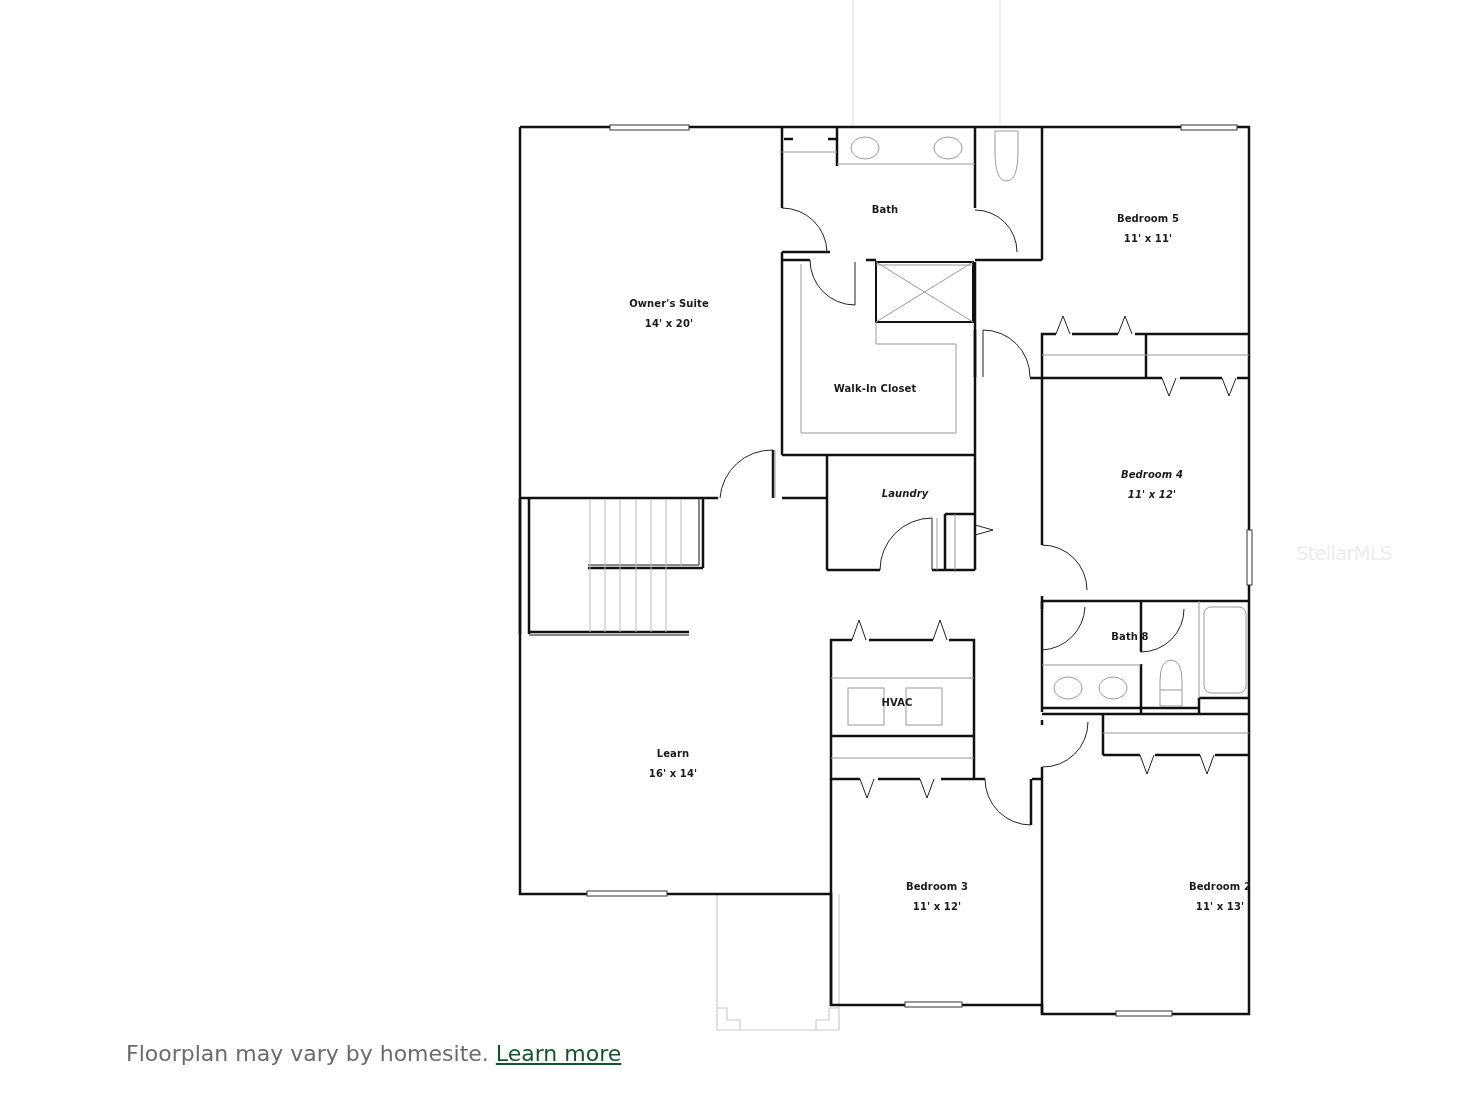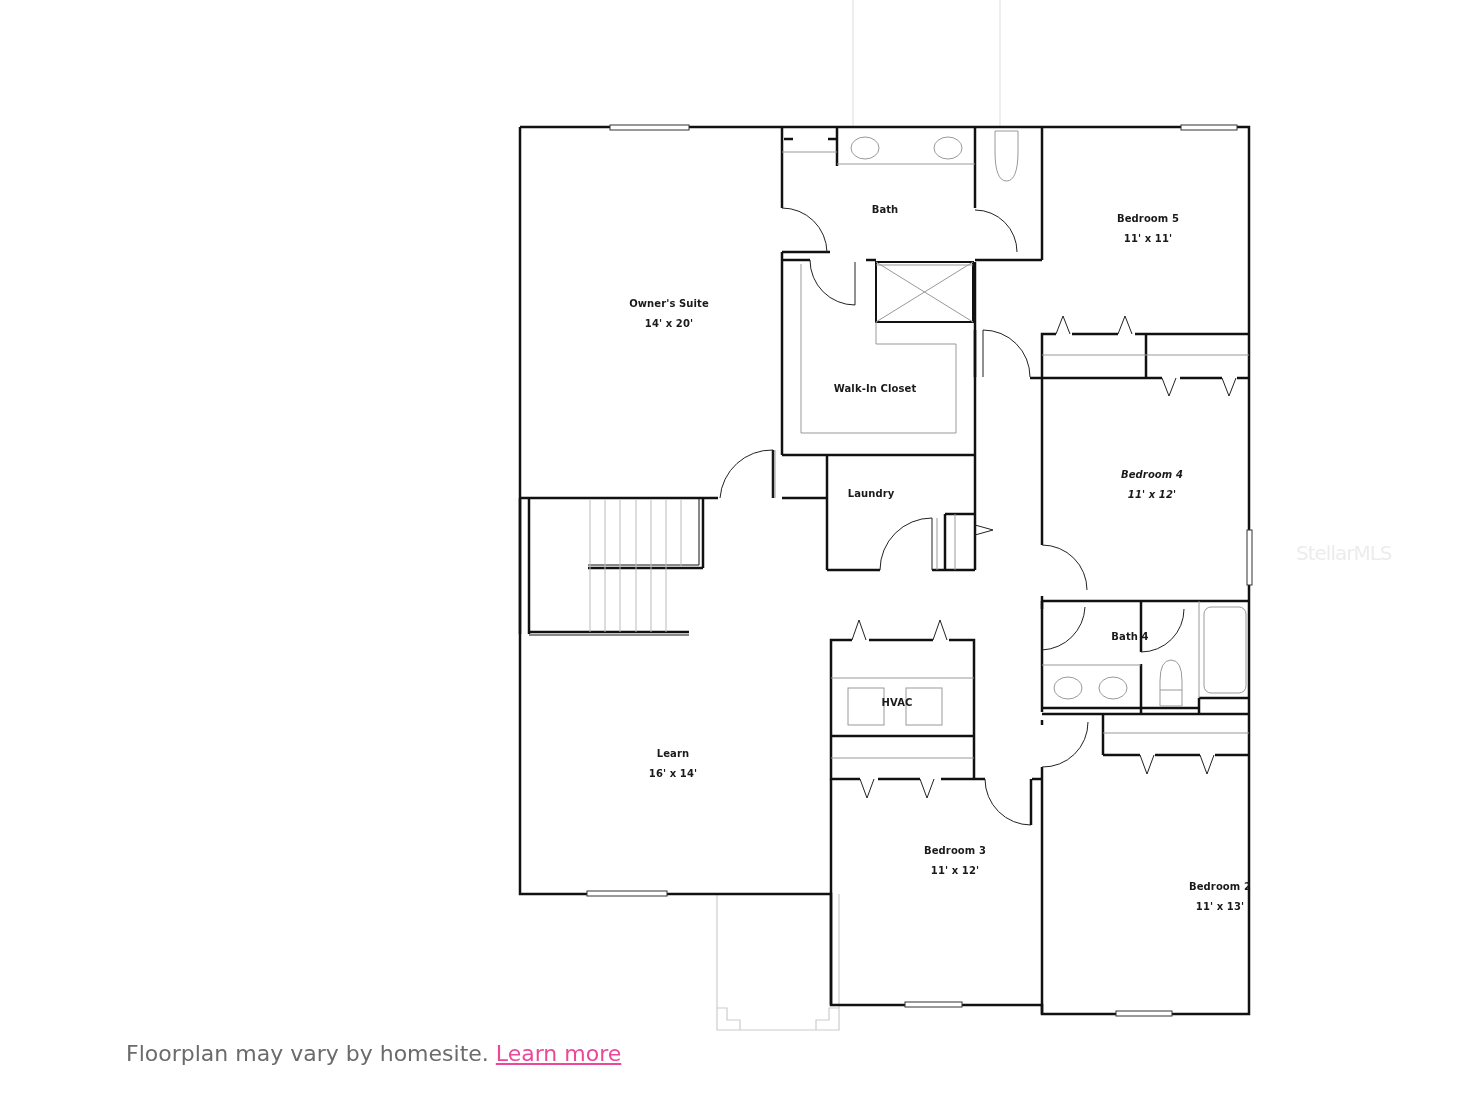--- a/index.html
+++ b/index.html
@@ -6,21 +6,21 @@
   body { width: 1474px; height: 1106px; position: relative; overflow: hidden;
          font-family: "Liberation Sans", "DejaVu Sans", sans-serif; }
   #plan { position: absolute; left: 0; top: 0; width: 1474px; height: 1106px; }
   .room-label { position: absolute; text-align: center; color: #1a1a1a;
                 font-family: "DejaVu Sans", sans-serif; font-size: 10px;
                 font-weight: bold; line-height: 20px; letter-spacing: 0.1px;
                 transform: translateX(-50%); white-space: nowrap; }
   .room-label .dim { display: block; font-weight: bold; }
   #disclaimer { position: absolute; left: 126px; top: 1041px; font-size: 22px;
                 color: #6b6b6b; font-family: "DejaVu Sans", sans-serif; }
-  #disclaimer a { color: #ec4899; text-decoration: underline; cursor: pointer; }
+  #disclaimer a { color: #14532d; text-decoration: underline; cursor: pointer; }
   #watermark { position: absolute; left: 1296px; top: 541px; font-size: 20px;
                color: #ececec; font-family: "DejaVu Sans", sans-serif; letter-spacing: -1px; }
 </style>
 </head>
 <body>
 
 <svg id="plan" viewBox="0 0 1474 1106" xmlns="http://www.w3.org/2000/svg">
 
   <g stroke="#dddddd" stroke-width="1" fill="none">
     <line x1="853" y1="0" x2="853" y2="127"></line>
@@ -199,25 +199,25 @@
     <line x1="775" y1="450" x2="775" y2="498"></line>
   </g>
 </svg>
 
 <div id="labels">
     <div class="room-label" style="left: 669px; top: 294px;"><span>Owner's Suite</span><span class="dim">14' x 20'</span></div>
     <div class="room-label" style="left: 885px; top: 200px;"><span>Bath</span></div>
     <div class="room-label" style="left: 875px; top: 379px;"><span>Walk-In Closet</span></div>
     <div class="room-label" style="left: 1148px; top: 209px;"><span>Bedroom 5</span><span class="dim">11' x 11'</span></div>
     <div class="room-label" style="left: 1152px; top: 465px; font-style: italic;"><span>Bedroom 4</span><span class="dim">11' x 12'</span></div>
-    <div class="room-label" style="left: 871px; top: 484px;"><span>Laundry</span></div>
-    <div class="room-label" style="left: 1130px; top: 627px;"><span>Bath 4</span></div>
+    <div class="room-label" style="left: 905px; top: 484px; font-style: italic;"><span>Laundry</span></div>
+    <div class="room-label" style="left: 1130px; top: 627px;"><span>Bath 8</span></div>
     <div class="room-label" style="left: 897px; top: 693px;"><span>HVAC</span></div>
     <div class="room-label" style="left: 673px; top: 744px;"><span>Learn</span><span class="dim">16' x 14'</span></div>
-    <div class="room-label" style="left: 937px; top: 841px; margin-left: 18px;"><span>Bedroom 3</span><span class="dim">11' x 12'</span></div>
+    <div class="room-label" style="left: 937px; top: 877px;"><span>Bedroom 3</span><span class="dim">11' x 12'</span></div>
     <div class="room-label" style="left: 1220px; top: 877px;"><span>Bedroom 2</span><span class="dim">11' x 13'</span></div>
   </div>
 
 <div id="watermark">StellarMLS</div>
 
 <div id="disclaimer">
   <span>Floorplan may vary by homesite.</span>
   <a>Learn more</a>
 </div>
 

